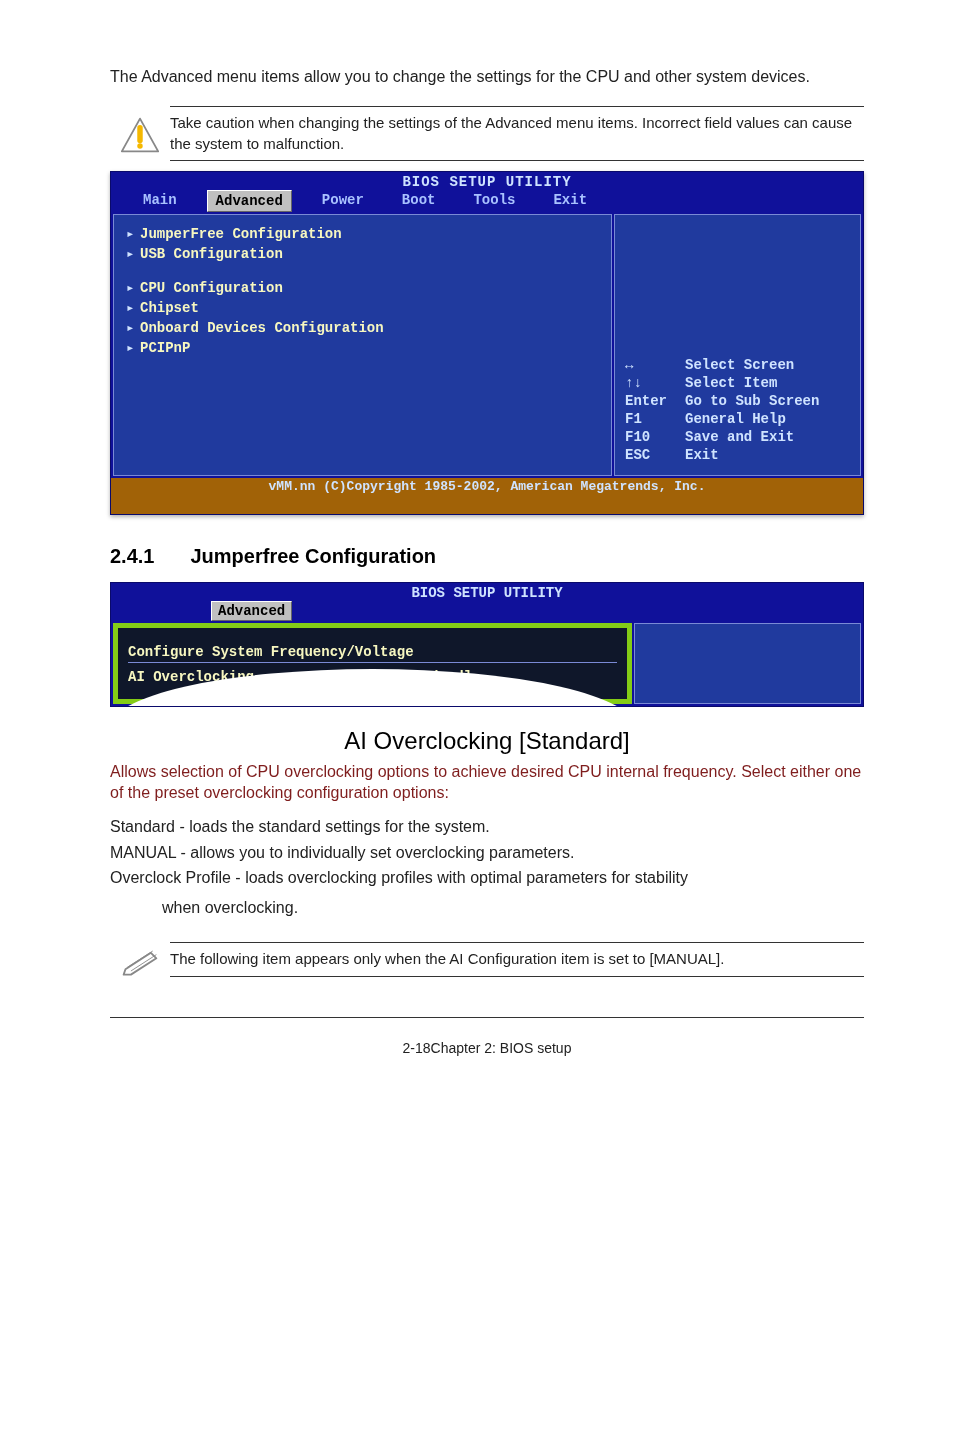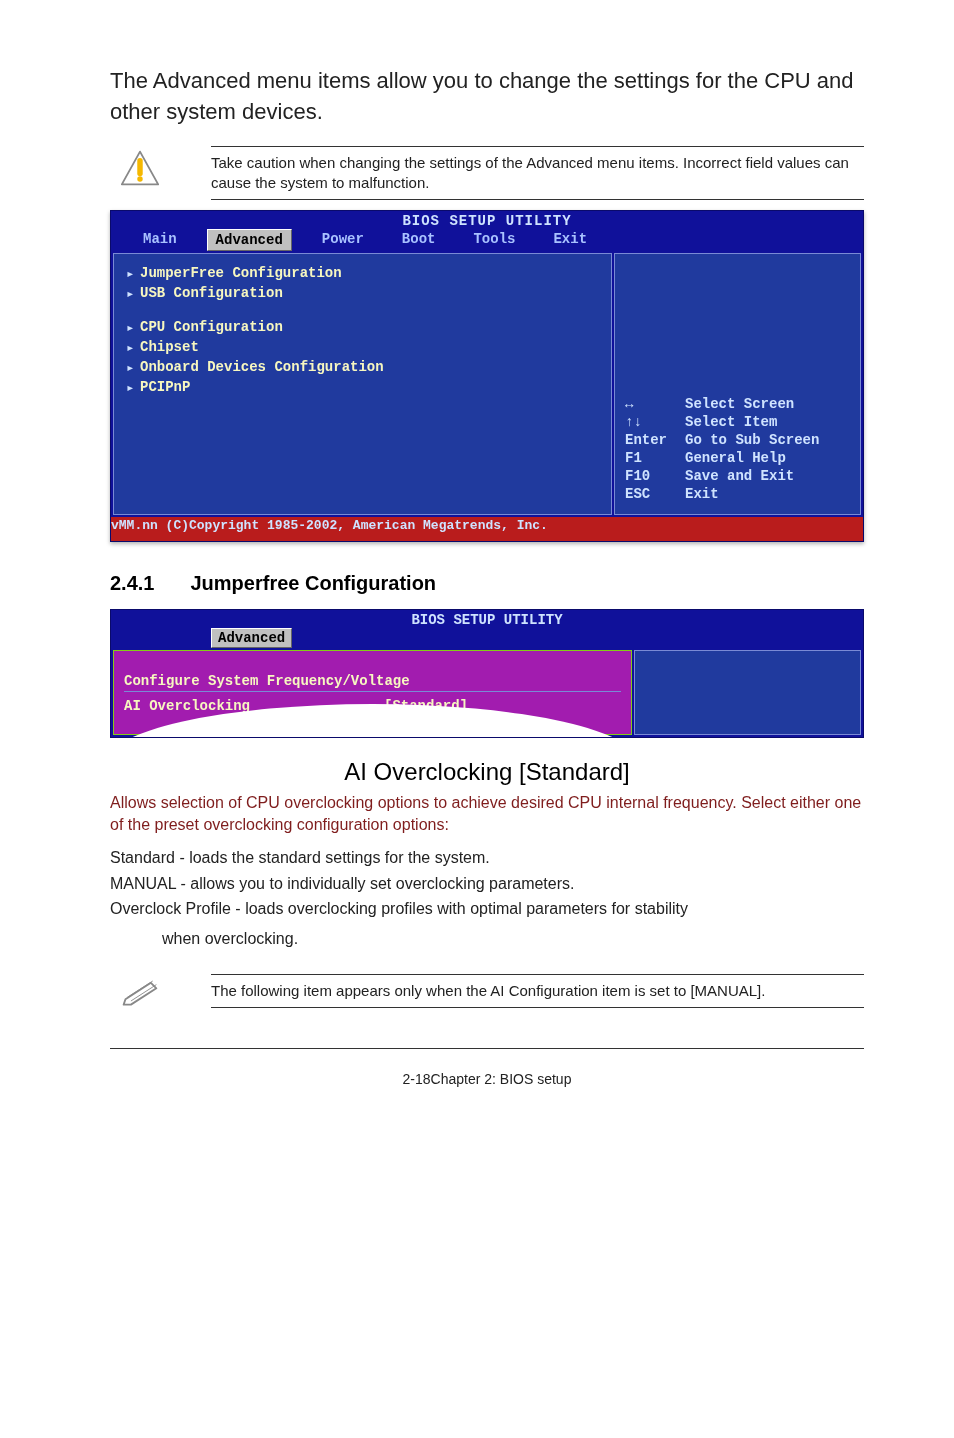--- a/index.html
+++ b/index.html
@@ -21,30 +21,29 @@
   .h1-num {
     font-size: 30px;
     font-weight: 700;
     margin-right: 36px;
   }
   .h1-title {
     font-size: 30px;
     font-weight: 700;
   }
   .body-text {
-    font-size: 22px;
+    font-size: 16px;
     line-height: 1.4;
     color: #222;
     margin: 6px 0 18px 0;
   }
   .callout {
     display: flex;
-    align-items: flex-start;
+    align-items: center;
     margin: 10px 0 9px 0;
-    gap: 41px;
   }
   .callout-icon-cell {
     width: 60px;
     flex: 0 0 60px;
     display: flex;
     justify-content: center;
     padding-top: 2px;
   }
   .callout-body {
     flex: 1;
@@ -133,23 +132,24 @@
   }
   .gap { height: 14px; }
   .legend-row {
     display: flex;
     color: #cfe3ff;
     height: 18px;
   }
   .legend-key { width: 60px; }
   .legend-txt { flex:1; }
   .bios-footer {
-    background: #b91c1c;
-    color: #cfe3ff;
-    padding: 1px 0 8px 0;
+    background: #a16207;
+    color: #cfe3ff;
+    text-align: center;
+    padding: 1px 0 20px 0;
     font-size: 13px;
   }
 
   .h2-row {
     display: flex;
     align-items: baseline;
     margin: 24px 0 14px 0;
   }
   .h2-num {
     font-size: 20px;
@@ -187,24 +187,24 @@
     display: inline-block;
     padding: 1px 6px;
     margin-left: 100px;
   }
   .bios2-body {
     display: flex;
     min-height: 80px;
   }
   .bios2-left {
     flex: 1;
-    background: #a21caf;
-    border: 1px solid #84cc16;
+    background: #0f172a;
+    border: 5px solid #84cc16;
     margin: 2px;
-    padding: 20px 10px;
+    padding: 14px 10px;
     position: relative;
   }
   .bios2-right {
     width: 225px;
     background: #203a9e;
     border: 1px solid #7a8ad5;
     margin: 2px 2px 2px 0;
   }
   .bios2-heading {
     color: #f7f7c0;

